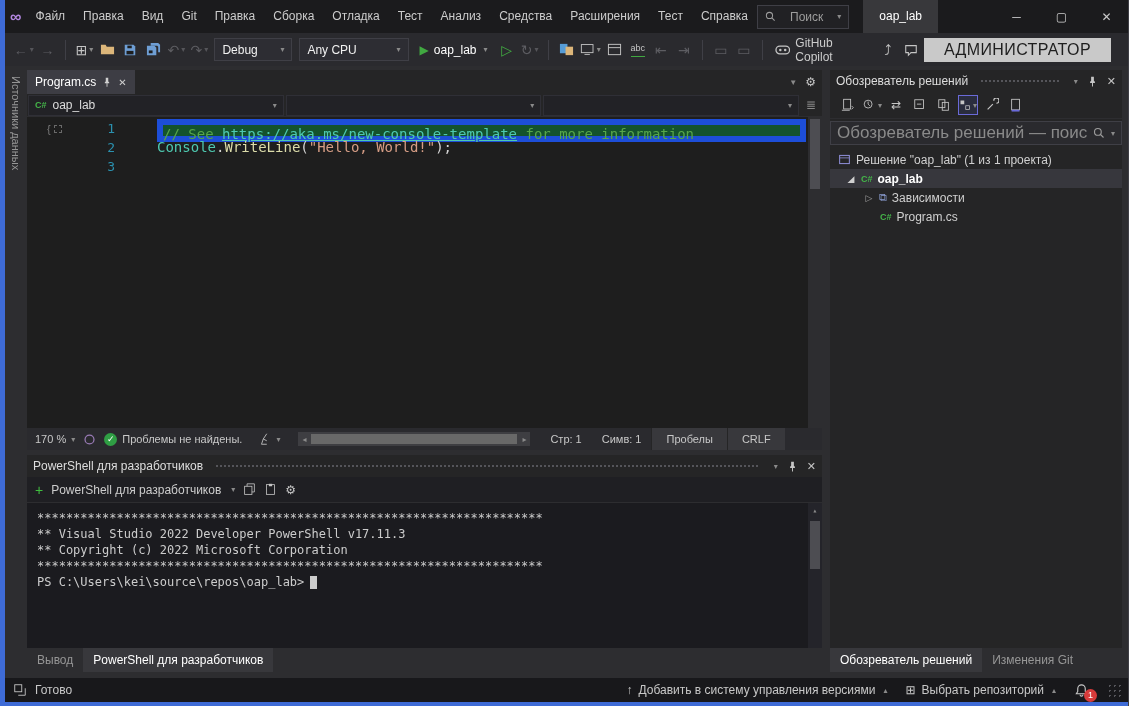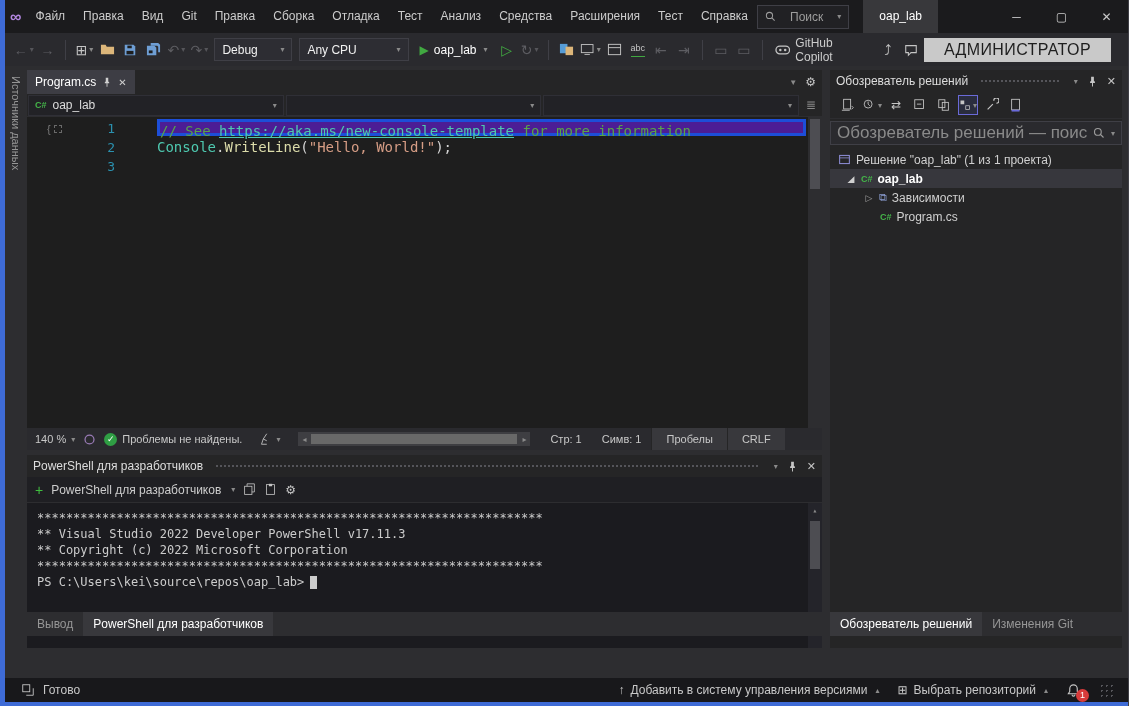--- a/index.html
+++ b/index.html
@@ -57,21 +57,21 @@
   .nav-combo{flex:1;height:21px;margin:1px;background:#222226;border:1px solid #2f2f36;display:flex;
     align-items:center;padding:0 6px;gap:6px;color:#ddd;}
   .nav-combo .caret{margin-left:auto;}
   .nav-right{width:22px;text-align:center;color:#8a8a8a;}
   .cs-glyph{font-size:9px;font-weight:bold;color:#44b449;}
 
   .code{position:relative;flex:1;background:#1e1e1e;padding-top:2px;overflow:hidden;}
   .code-line{display:flex;height:19px;line-height:19px;font-family:"DejaVu Sans Mono","Liberation Mono",monospace;font-size:14px;}
   .lineno{width:88px;text-align:right;color:#2b91af;font-size:13px;}
   .code-content{margin-left:42px;white-space:pre;flex:1;margin-right:16px;}
-  .code-line.current .code-content{border:3px solid #1d4ed8;background:#4c1d95;height:17px;}
+  .code-line.current .code-content{border:6px solid #1d4ed8;background:#14532d;height:23px;}
   .tok-comment{color:#57a64a;}
   .tok-link{color:#4ec9b0;text-decoration:underline;}
   .tok-type{color:#4ec9b0;}
   .tok-method{color:#dcdcaa;}
   .tok-punct{color:#d4d4d4;}
   .tok-string{color:#d69d85;}
   .outline-glyph{position:absolute;left:20px;top:6px;color:#7a7a7a;font-size:11px;display:flex;gap:3px;align-items:center;}
   .obox{width:8px;height:8px;border:1px dashed #6a6a6a;display:inline-block;}
   .vscroll{position:absolute;right:0;top:0;bottom:0;width:14px;background:#2d2d30;}
   .vscroll .thumb{position:absolute;left:2px;right:2px;top:2px;height:70px;background:#4d4d52;}
@@ -98,21 +98,21 @@
   .plus{color:#3fbf3f;font-size:14px;}
   .term-body{position:relative;flex:1;padding:7px 0 0 10px;font-family:"DejaVu Sans Mono","Liberation Mono",monospace;
     font-size:12px;line-height:16px;color:#cccccc;}
   .term-line{white-space:pre;}
   .cursor{display:inline-block;width:7px;height:13px;background:#cccccc;vertical-align:middle;margin-left:6px;}
   .term-scroll{position:absolute;right:0;top:0;bottom:0;width:14px;background:#24242a;color:#8a8a8a;
     display:flex;flex-direction:column;align-items:center;font-size:8px;}
   .term-scroll .thumb{width:10px;height:48px;background:#4d4d52;margin-top:2px;}
 
   
-  .panel-tabs{position:absolute;top:612px;height:24px;display:flex;align-items:stretch;background:#2d2d30;font-size:12px;}
+  .panel-tabs{position:absolute;top:648px;height:24px;display:flex;align-items:stretch;background:#2d2d30;font-size:12px;}
   .panel-tabs.center{left:27px;width:795px;}
   .panel-tabs.right{left:830px;width:292px;}
   .ptab{display:flex;align-items:center;padding:0 10px;color:#969696;}
   .ptab.active{background:#38383c;color:#fff;}
 
   
   .right-panel{position:absolute;left:830px;top:70px;width:292px;height:578px;background:#252526;
     display:flex;flex-direction:column;}
   .sx-toolbar{height:27px;display:flex;align-items:center;gap:4px;padding:0 8px;border-bottom:1px solid #2d2d30;}
   .sx-icon{width:20px;height:20px;display:inline-flex;align-items:center;justify-content:center;color:#c5c5c5;font-size:12px;}
@@ -124,21 +124,21 @@
   .tree{flex:1;padding-top:3px;}
   .tree-row{height:19px;display:flex;align-items:center;gap:5px;font-size:12px;color:#d0d0d0;}
   .tree-row.selected{background:#37373d;}
   .tree-row.selected .lbl{font-weight:bold;color:#fff;}
   .exp{width:10px;font-size:9px;color:#d0d0d0;text-align:center;}
   .exp.closed{color:#a0a0a0;}
   .dep-icon{color:#8a9ccf;font-size:11px;}
 
   
   .statusbar{position:absolute;left:5px;top:678px;width:1124px;height:24px;background:#18181b;
-    display:flex;align-items:center;padding:0 16px;gap:8px;color:#c8c8c8;}
+    display:flex;align-items:center;padding:0 8px;gap:8px;color:#c8c8c8;}
   .sb-right{margin-left:auto;display:flex;align-items:center;gap:18px;}
   .sb-item{display:flex;align-items:center;gap:6px;}
   .bell-wrap{position:relative;display:flex;align-items:center;}
   .badge{position:absolute;right:-8px;bottom:-4px;width:13px;height:13px;border-radius:50%;background:#d83b3b;
     color:#fff;font-size:9px;display:flex;align-items:center;justify-content:center;}
   .grip2{width:14px;height:14px;background-image:radial-gradient(#55555a 1px,transparent 1px);background-size:5px 5px;}
   svg{display:block;}
 </style>
 </head>
 <body>
@@ -313,21 +313,21 @@
       <div class="code-line">
         <span class="lineno">3</span>
         <span class="code-content"></span>
       </div>
       <div class="vscroll">
           <div class="thumb"></div>
         </div>
     </div>
     <div class="edstatus">
       <span class="zoom">
-          <span>140 %</span>
+          <span>170 %</span>
           <span class="caret">▾</span>
         </span>
       <svg width="13" height="13" viewBox="0 0 16 16">
           <circle cx="8" cy="8" r="5.5" fill="none" stroke="#9b7cb8" stroke-width="1.5"></circle>
         </svg>
       <span class="problems">
           <span class="ok-dot">✓</span>
           <span>Проблемы не найдены.</span>
         </span>
       <span class="cleanup">

